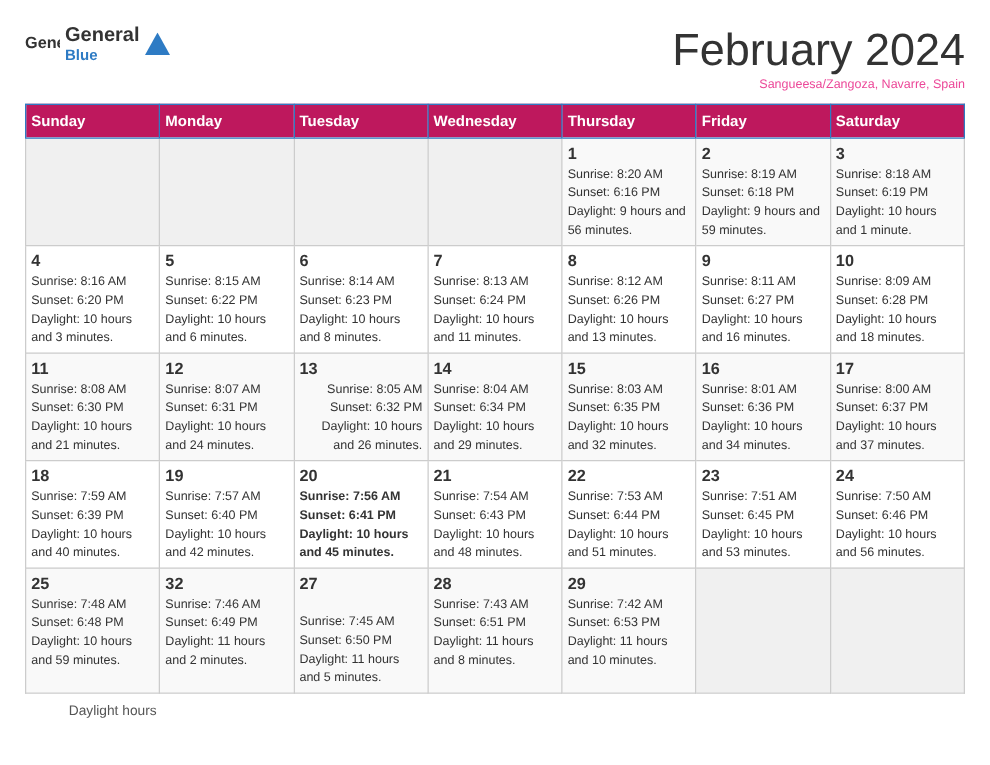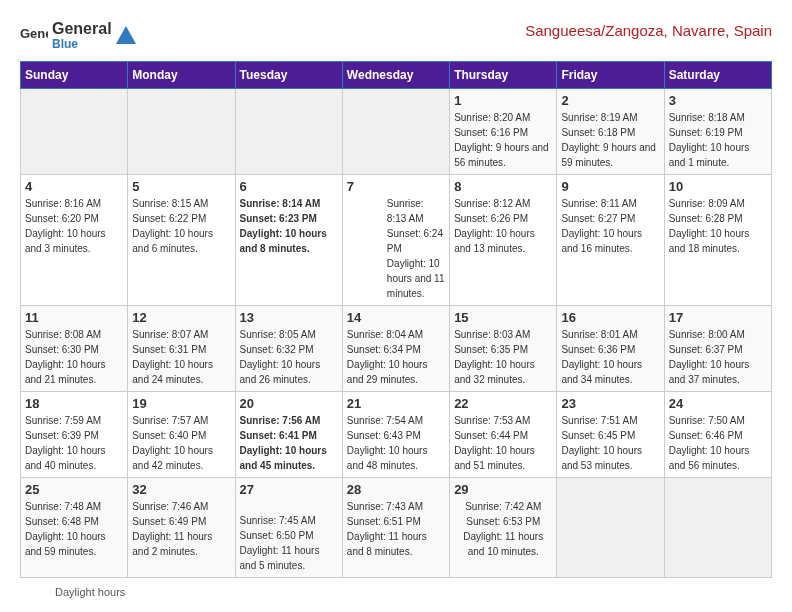--- a/index.html
+++ b/index.html
@@ -28,31 +28,31 @@
     .title-area {
       text-align: right;
     }
     .main-title {
       font-size: 36px;
       font-weight: 300;
       color: #333;
       line-height: 1.1;
     }
     .subtitle {
-      font-size: 15px;
-      color: #b91c1c;
+      font-size: 10px;
+      color: #ec4899;
       margin-top: 2px;
     }
     table {
       width: 100%;
       border-collapse: collapse;
       font-size: 11px;
     }
     thead th {
-      background-color: #4c1d95;
+      background-color: #be185d;
       color: #fff;
       padding: 6px 4px;
       text-align: left;
       font-size: 12px;
       font-weight: bold;
       border: 1px solid #2e7bc4;
     }
     tbody td {
       border: 1px solid #ccc;
       vertical-align: top;
@@ -97,20 +97,21 @@
     </svg>
     <div style="display:flex; flex-direction:column; line-height:1.1;">
       <span style="font-size:16px; font-weight:bold; color:#333;">General</span>
       <span style="font-size:12px; font-weight:bold; color:#2e7bc4;">Blue</span>
     </div>
     <svg width="20" height="18" viewBox="0 0 20 18">
       <polygon points="0,18 20,18 10,0" fill="#2e7bc4"></polygon>
     </svg>
   </div>
   <div class="title-area">
+    <div class="main-title">February 2024</div>
     <div class="subtitle">Sangueesa/Zangoza, Navarre, Spain</div>
   </div>
 </div>
 
 <table>
   <thead>
     <tr>
     <th>Sunday</th>
         <th>Monday</th>
         <th>Tuesday</th>
@@ -153,27 +154,27 @@
 Daylight: 10 hours and 3 minutes.</div>
         </td>
         <td>
           <span class="day-number">5</span>
           <div class="day-info" style="white-space: pre-line;">Sunrise: 8:15 AM
 Sunset: 6:22 PM
 Daylight: 10 hours and 6 minutes.</div>
         </td>
         <td>
           <span class="day-number">6</span>
-          <div class="day-info" style="white-space: pre-line; font-weight: bold;">Sunrise: 8:14 AM
+          <div class="day-info" style="white-space: pre-line;">Sunrise: 8:14 AM
 Sunset: 6:23 PM
 Daylight: 10 hours and 8 minutes.</div>
         </td>
         <td>
           <span class="day-number">7</span>
-          <div class="day-info" style="white-space: pre-line; margin-left: 40px;">Sunrise: 8:13 AM
+          <div class="day-info" style="white-space: pre-line;">Sunrise: 8:13 AM
 Sunset: 6:24 PM
 Daylight: 10 hours and 11 minutes.</div>
         </td>
         <td>
           <span class="day-number">8</span>
           <div class="day-info" style="white-space: pre-line;">Sunrise: 8:12 AM
 Sunset: 6:26 PM
 Daylight: 10 hours and 13 minutes.</div>
         </td>
         <td>
@@ -197,21 +198,21 @@
 Daylight: 10 hours and 21 minutes.</div>
         </td>
         <td>
           <span class="day-number">12</span>
           <div class="day-info" style="white-space: pre-line;">Sunrise: 8:07 AM
 Sunset: 6:31 PM
 Daylight: 10 hours and 24 minutes.</div>
         </td>
         <td>
           <span class="day-number">13</span>
-          <div class="day-info" style="white-space: pre-line;">Sunrise: 8:05 AM
+          <div class="day-info" style="white-space: pre-line; text-align: right;">Sunrise: 8:05 AM
 Sunset: 6:32 PM
 Daylight: 10 hours and 26 minutes.</div>
         </td>
         <td>
           <span class="day-number">14</span>
           <div class="day-info" style="white-space: pre-line;">Sunrise: 8:04 AM
 Sunset: 6:34 PM
 Daylight: 10 hours and 29 minutes.</div>
         </td>
         <td>
@@ -297,21 +298,21 @@
 Daylight: 11 hours and 5 minutes.</div>
         </td>
         <td>
           <span class="day-number">28</span>
           <div class="day-info" style="white-space: pre-line;">Sunrise: 7:43 AM
 Sunset: 6:51 PM
 Daylight: 11 hours and 8 minutes.</div>
         </td>
         <td>
           <span class="day-number">29</span>
-          <div class="day-info" style="white-space: pre-line; text-align: center;">Sunrise: 7:42 AM
+          <div class="day-info" style="white-space: pre-line;">Sunrise: 7:42 AM
 Sunset: 6:53 PM
 Daylight: 11 hours and 10 minutes.</div>
         </td>
         <td class="empty-cell"></td>
         <td class="empty-cell"></td>
       </tr>
     </tbody>
 </table>
 
 <div class="footer-note">Daylight hours</div>

